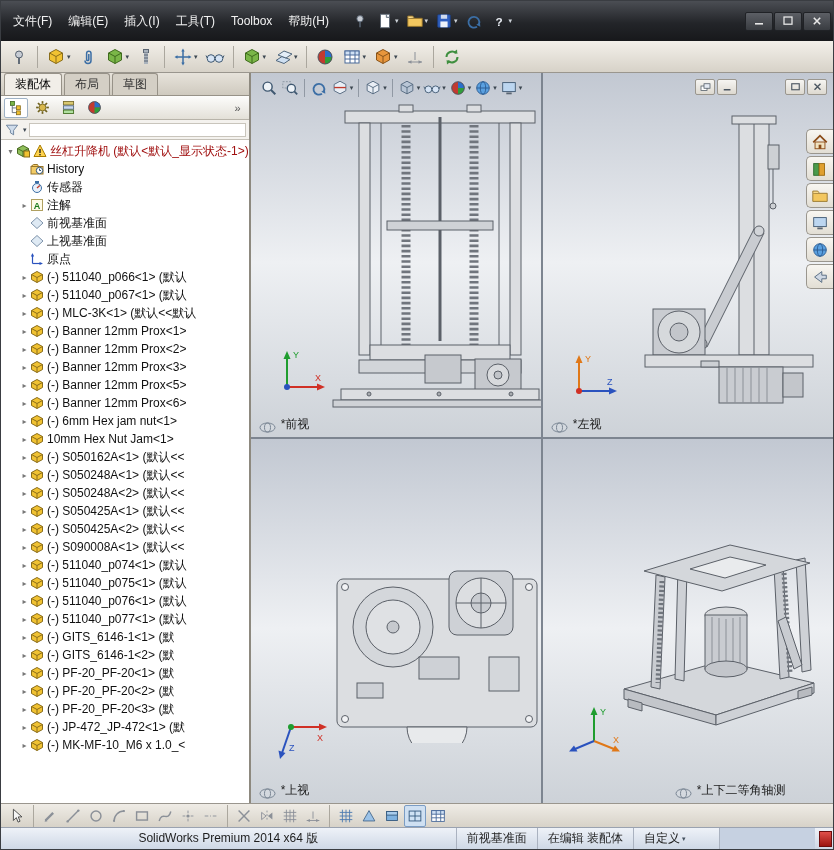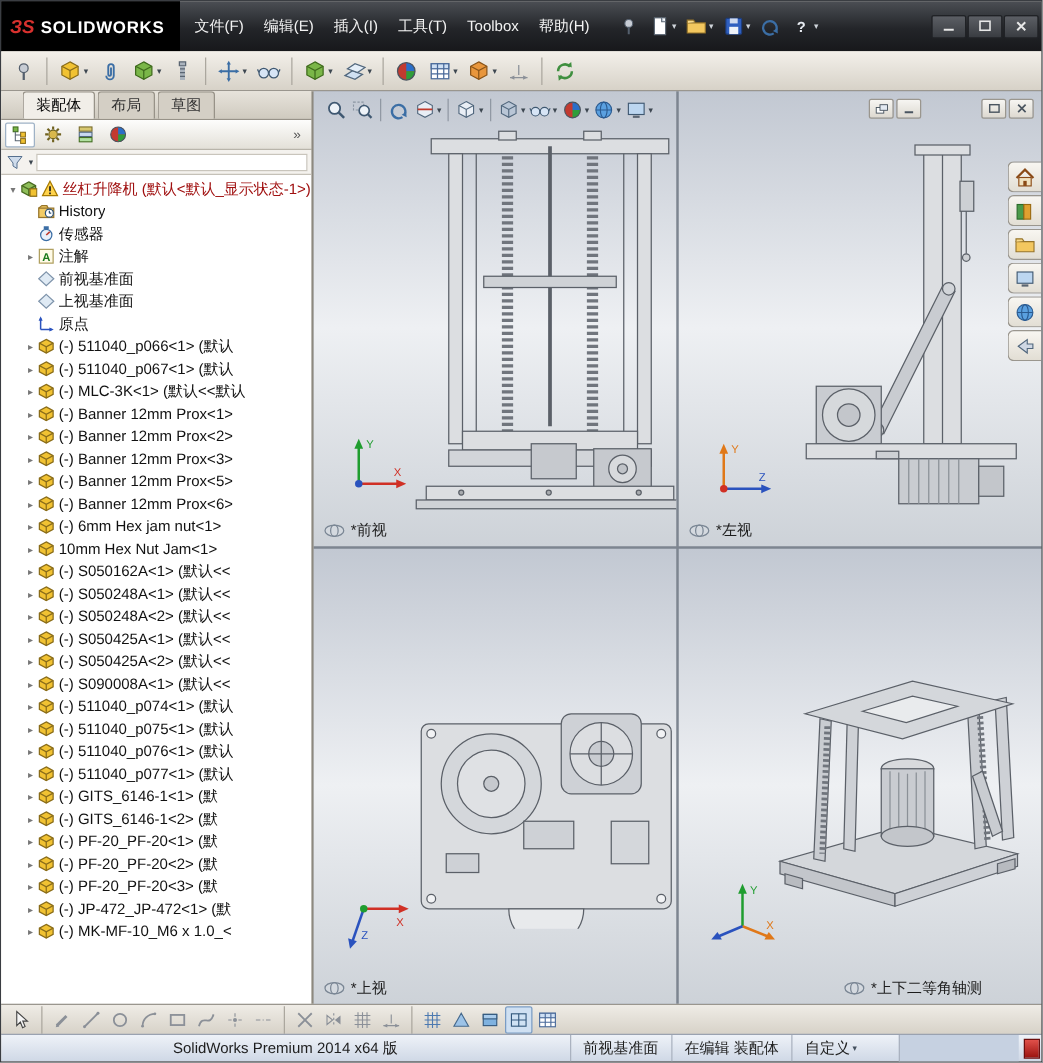--- a/index.html
+++ b/index.html
@@ -31,21 +31,21 @@
   
   .toolbar { flex:0 0 32px; background:linear-gradient(#f3f0ea,#d7d2c8);
     border-bottom:1px solid #9a968e; display:flex; align-items:center; padding:0 5px; gap:1px; }
   .tbtn { display:flex; align-items:center; padding:2px; border:1px solid transparent; border-radius:2px; }
   .tsep { width:1px; height:22px; background:#aba79e; margin:0 4px; }
 
   
   .workspace { flex:1; display:flex; min-height:0; }
   .leftcol { flex:0 0 200px; display:flex; flex-direction:column; background:#ece9e2; border-right:2px solid #8d897f; }
   .cmdtabs { flex:0 0 22px; display:flex; 
-    background:linear-gradient(#e7e3db,#cfcabf); padding-left:17px; border-bottom:1px solid #979288; }
+    background:linear-gradient(#e7e3db,#cfcabf); padding-left:3px; border-bottom:1px solid #979288; }
   .ctab { font-size:12px; padding:2px 10px; border:1px solid #979288; border-bottom:none;
     background:#d4cfc5; margin-right:2px; border-radius:3px 3px 0 0; color:#333; }
   .ctab.active { background:#f1eee8; color:#000; }
   .paneltabs { flex:0 0 24px; display:flex; align-items:center; gap:2px;
     background:linear-gradient(#fdfdfc,#e3e0d8); border-bottom:1px solid #b8b4aa; padding:0 3px; }
   .ptab { width:24px; height:20px; display:flex; align-items:center; justify-content:center; border:1px solid transparent; border-radius:2px; }
   .ptab.active { background:#fff; border:1px solid #9fb2c6; }
   .chev { margin-left:auto; font-size:11px; color:#555; padding:0 5px; }
   .filterrow { flex:0 0 20px; display:flex; align-items:center; gap:2px;
     background:#f4f2ee; border-bottom:1px solid #c5c1b8; padding:0 3px; }
@@ -57,21 +57,21 @@
   .ticon { flex:0 0 auto; display:flex; margin-right:3px; }
   .tl { overflow:hidden; }
 
   
   .graphics { flex:1; position:relative; min-width:0; display:grid;
     grid-template-columns:1fr 1fr; grid-template-rows:1fr 1fr; gap:2px; background:#7d8590; }
   .pane { position:relative; overflow:hidden;
     background:linear-gradient(180deg,#c2c8d2 0%,#eef0f3 52%,#cdd2d8 100%); }
   .mv { position:absolute; }
   .triad { position:absolute; }
-  .vlabel { position:absolute; bottom:4px; display:flex; align-items:center; gap:5px; font-size:12px; color:#1c1c1c; }
+  .vlabel { position:absolute; bottom:4px; display:flex; align-items:flex-end; gap:5px; font-size:12px; color:#1c1c1c; }
   .headsup { position:absolute; top:5px; left:8px; display:flex; align-items:center; gap:1px; }
   .hbtn { display:flex; align-items:center; padding:1px; border-radius:2px; }
   .hsep { width:1px; height:18px; background:rgba(80,92,104,.45); margin:0 3px; }
   .docbtns { position:absolute; top:6px; right:6px; display:flex; gap:2px; align-items:center; }
   .dbtn { width:20px; height:16px; display:flex; align-items:center; justify-content:center;
     background:linear-gradient(#f6f5f2,#ddd9d0); border:1px solid #9a968e; border-radius:2px; }
   .dgap { width:44px; }
   .taskstrip { position:absolute; top:56px; right:0; display:flex; flex-direction:column; gap:2px; }
   .task-btn { width:27px; height:25px; display:flex; align-items:center; justify-content:center;
     background:linear-gradient(#f8f6f1,#e2ded4); border:1px solid #9a968e; border-right:none; border-radius:5px 0 0 5px; }
@@ -90,24 +90,20 @@
   .sb-pad { width:96px; height:100%; border-left:1px solid #aab2c0; background:#c6d1e1; }
   .sb-red { width:13px; height:16px; margin:0 1px 0 4px; border:1px solid #6d0d0d;
     background:linear-gradient(#e0504a,#9c1410); }
 </style>
 </head>
 <body>
 
 <div class="app">
 
   <div class="titlebar">
-    <div class="logo">
-      <span class="mark">ЗS</span>
-      <span class="ltext">SOLIDWORKS</span>
-    </div>
     <nav class="menus" id="menu-bar">
         <div class="menu-item">文件(F)</div>
         <div class="menu-item">编辑(E)</div>
         <div class="menu-item">插入(I)</div>
         <div class="menu-item">工具(T)</div>
         <div class="menu-item">Toolbox</div>
         <div class="menu-item">帮助(H)</div>
       </nav>
     <div class="quick" id="quick-icons">
         <button class="qbtn">

